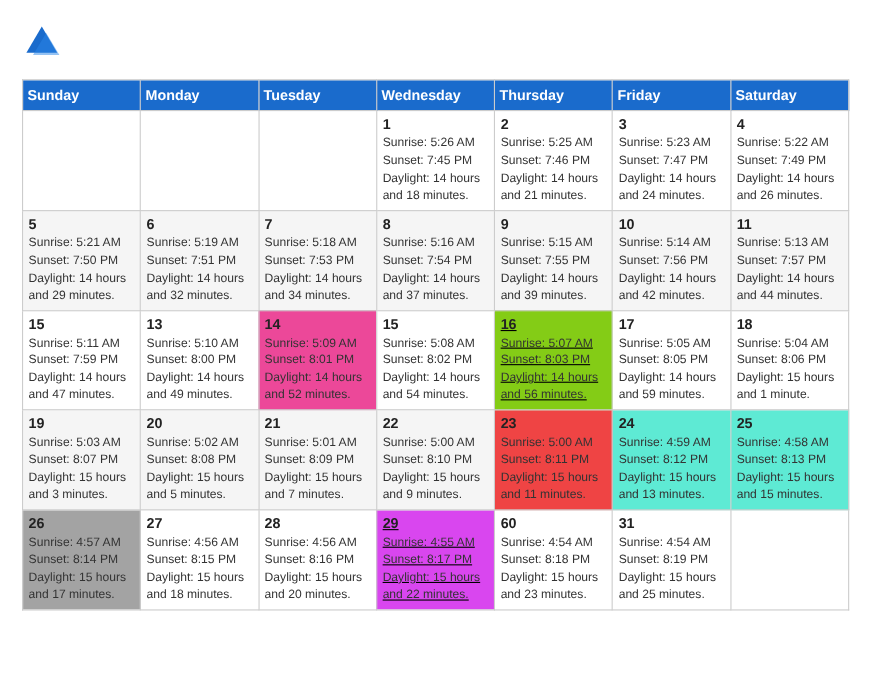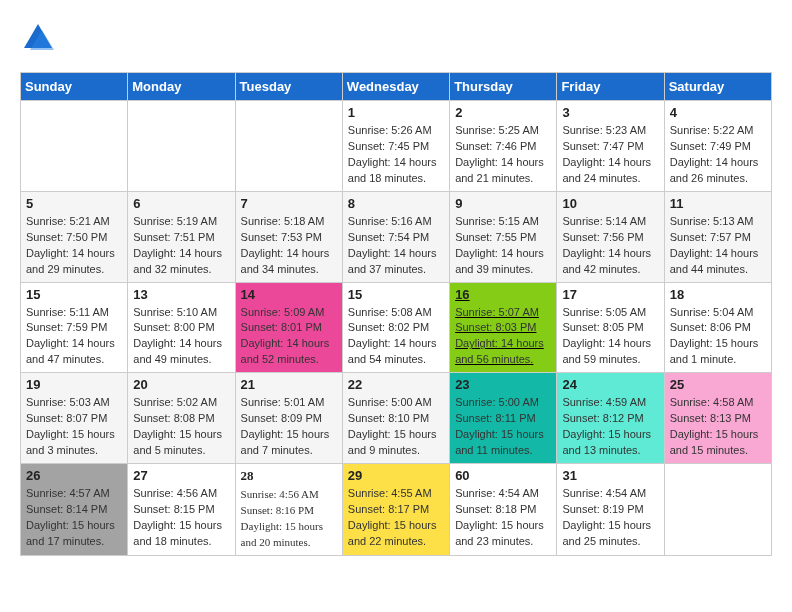--- a/index.html
+++ b/index.html
@@ -220,47 +220,47 @@
             <div class="day-info">Sunrise: 5:02 AM<br>Sunset: 8:08 PM<br>Daylight: 15 hours and 5 minutes.</div>
           </td>
           <td style="background: rgb(245, 245, 245);">
             <div class="day-num">21</div>
             <div class="day-info">Sunrise: 5:01 AM<br>Sunset: 8:09 PM<br>Daylight: 15 hours and 7 minutes.</div>
           </td>
           <td style="background: rgb(245, 245, 245);">
             <div class="day-num">22</div>
             <div class="day-info">Sunrise: 5:00 AM<br>Sunset: 8:10 PM<br>Daylight: 15 hours and 9 minutes.</div>
           </td>
-          <td style="background: #14b8a6; margin-left: 12px;">
+          <td style="background: #ef4444; margin-left: 12px;">
             <div class="day-num">23</div>
             <div class="day-info">Sunrise: 5:00 AM<br>Sunset: 8:11 PM<br>Daylight: 15 hours and 11 minutes.</div>
           </td>
           <td style="background: #5eead4;">
             <div class="day-num">24</div>
             <div class="day-info">Sunrise: 4:59 AM<br>Sunset: 8:12 PM<br>Daylight: 15 hours and 13 minutes.</div>
           </td>
-          <td style="background: #f9a8d4;">
+          <td style="background: #5eead4;">
             <div class="day-num">25</div>
             <div class="day-info">Sunrise: 4:58 AM<br>Sunset: 8:13 PM<br>Daylight: 15 hours and 15 minutes.</div>
           </td>
         </tr>
         <tr>
           <td style="background: #a3a3a3;">
             <div class="day-num">26</div>
             <div class="day-info">Sunrise: 4:57 AM<br>Sunset: 8:14 PM<br>Daylight: 15 hours and 17 minutes.</div>
           </td>
           <td style="background: rgb(255, 255, 255);">
             <div class="day-num">27</div>
             <div class="day-info">Sunrise: 4:56 AM<br>Sunset: 8:15 PM<br>Daylight: 15 hours and 18 minutes.</div>
           </td>
-          <td style="background: rgb(255, 255, 255); font-family: Liberation Serif, serif;">
+          <td style="background: rgb(255, 255, 255);">
             <div class="day-num">28</div>
             <div class="day-info">Sunrise: 4:56 AM<br>Sunset: 8:16 PM<br>Daylight: 15 hours and 20 minutes.</div>
           </td>
-          <td style="background: #fde047;">
+          <td style="background: #d946ef; text-decoration: underline;">
             <div class="day-num">29</div>
             <div class="day-info">Sunrise: 4:55 AM<br>Sunset: 8:17 PM<br>Daylight: 15 hours and 22 minutes.</div>
           </td>
           <td style="background: rgb(255, 255, 255);">
             <div class="day-num">60</div>
             <div class="day-info">Sunrise: 4:54 AM<br>Sunset: 8:18 PM<br>Daylight: 15 hours and 23 minutes.</div>
           </td>
           <td style="background: rgb(255, 255, 255); margin-top: 24px;">
             <div class="day-num">31</div>
             <div class="day-info">Sunrise: 4:54 AM<br>Sunset: 8:19 PM<br>Daylight: 15 hours and 25 minutes.</div>

